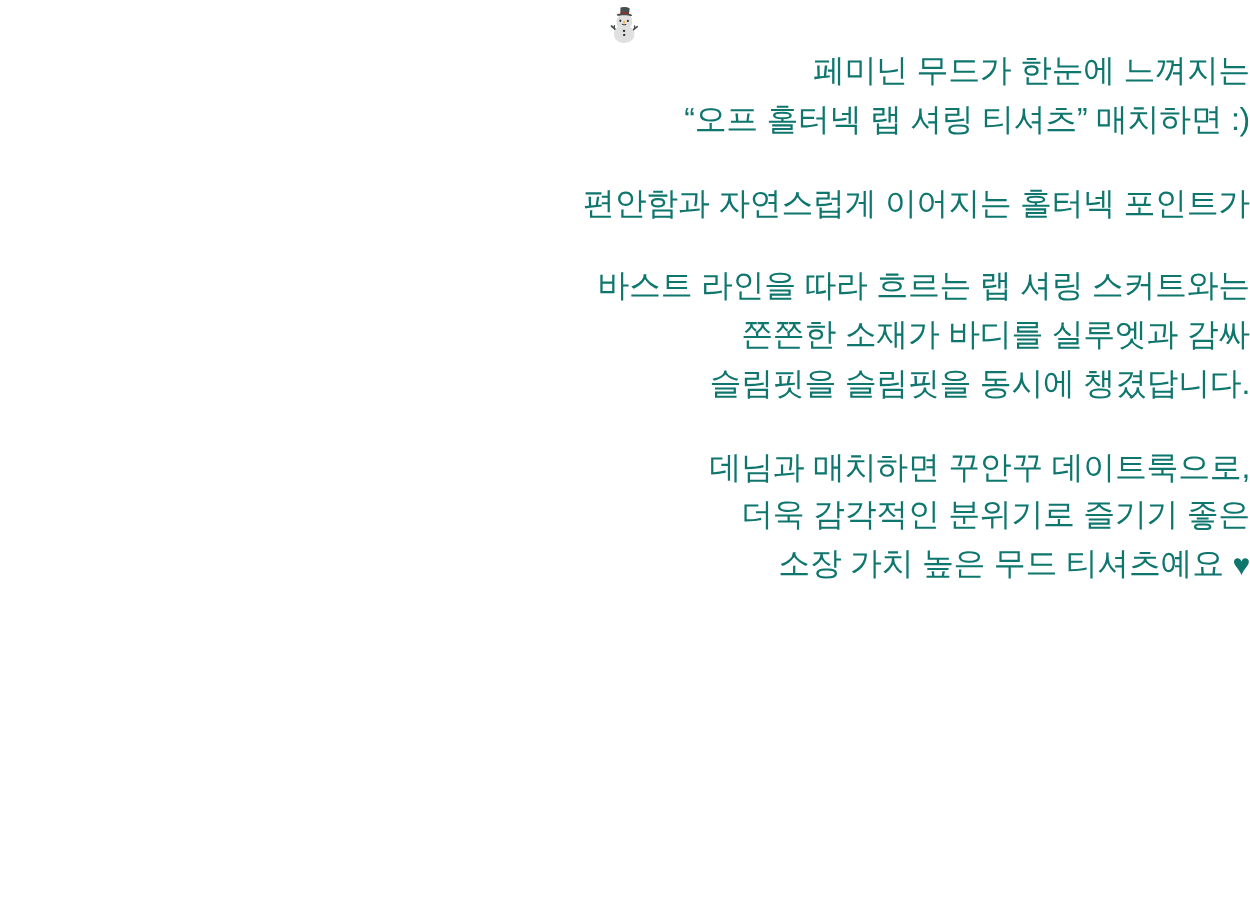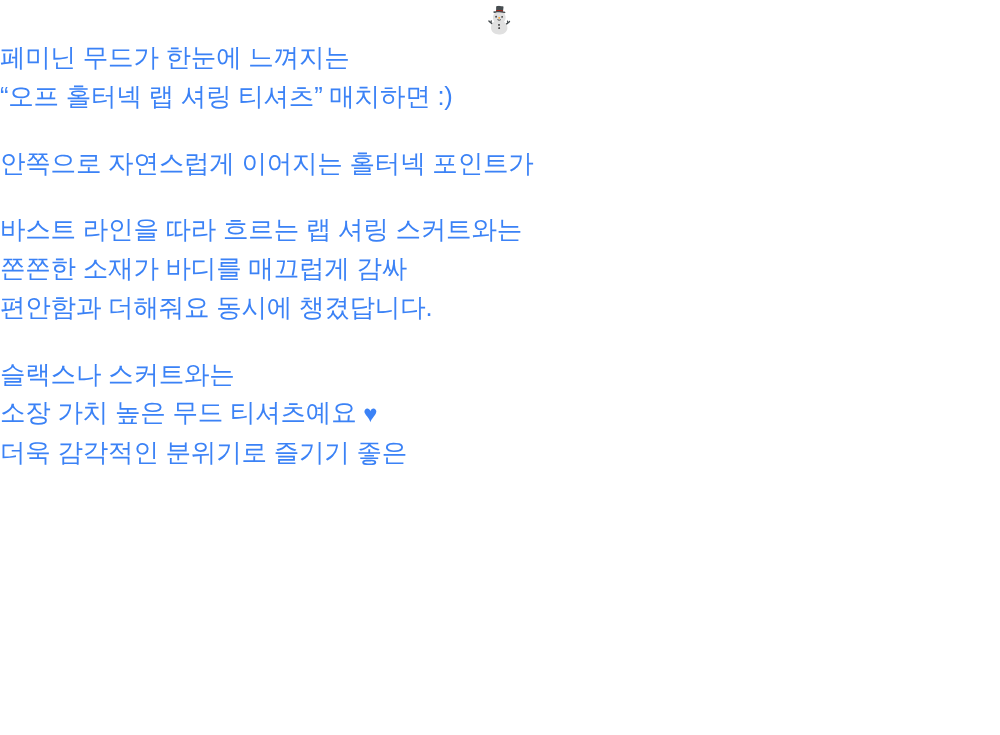--- a/index.html
+++ b/index.html
@@ -25,25 +25,25 @@
   }
   .emoji-row {
     width: 100%;
     text-align: center;
     height: 36px;
     line-height: 36px;
     font-size: 26px;
   }
   .content {
     width: 100%;
-    text-align: left;
+    text-align: right;
     font-size: 25.5px;
     line-height: 1.52;
     letter-spacing: -0.2px;
-    color: #3b82f6;
+    color: #0f766e;
   }
   .block {
     margin: 0;
     padding: 0;
   }
   .line {
     display: block;
     white-space: pre;
   }
   .spacer {
@@ -67,33 +67,33 @@
   <div class="content">
 
     <p class="block">
       <span class="line">페미닌 무드가 한눈에 느껴지는</span>
       <span class="line">“오프 홀터넥 랩 셔링 티셔츠” 매치하면 :)</span>
     </p>
 
     <span class="spacer"></span>
 
     <p class="block">
-      <span class="line">안쪽으로 자연스럽게 이어지는 홀터넥 포인트가</span>
+      <span class="line">편안함과 자연스럽게 이어지는 홀터넥 포인트가</span>
     </p>
 
     <span class="spacer"></span>
 
     <p class="block">
       <span class="line">바스트 라인을 따라 흐르는 랩 셔링 스커트와는</span>
-      <span class="line">쫀쫀한 소재가 바디를 매끄럽게 감싸</span>
-      <span class="line">편안함과 더해줘요 동시에 챙겼답니다.</span>
+      <span class="line">쫀쫀한 소재가 바디를 실루엣과 감싸</span>
+      <span class="line">슬림핏을 슬림핏을 동시에 챙겼답니다.</span>
     </p>
 
     <span class="spacer"></span>
 
     <p class="block">
-      <span class="line">슬랙스나 스커트와는</span>
+      <span class="line">데님과 매치하면 꾸안꾸 데이트룩으로,</span>
+      <span class="line">더욱 감각적인 분위기로 즐기기 좋은</span>
       <span class="line"><span>소장 가치 높은 무드 티셔츠예요 </span><span class="heart">♥</span></span>
-      <span class="line">더욱 감각적인 분위기로 즐기기 좋은</span>
     </p>
 
   </div>
 </div>
 
 </body></html>

